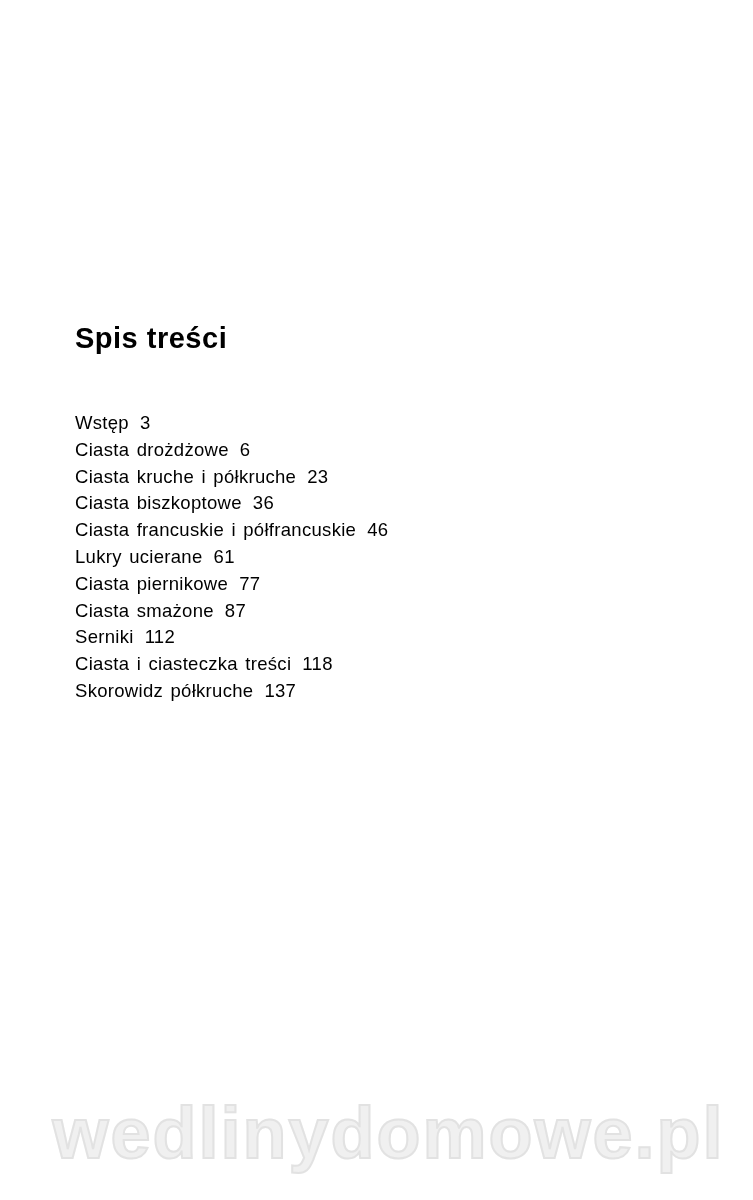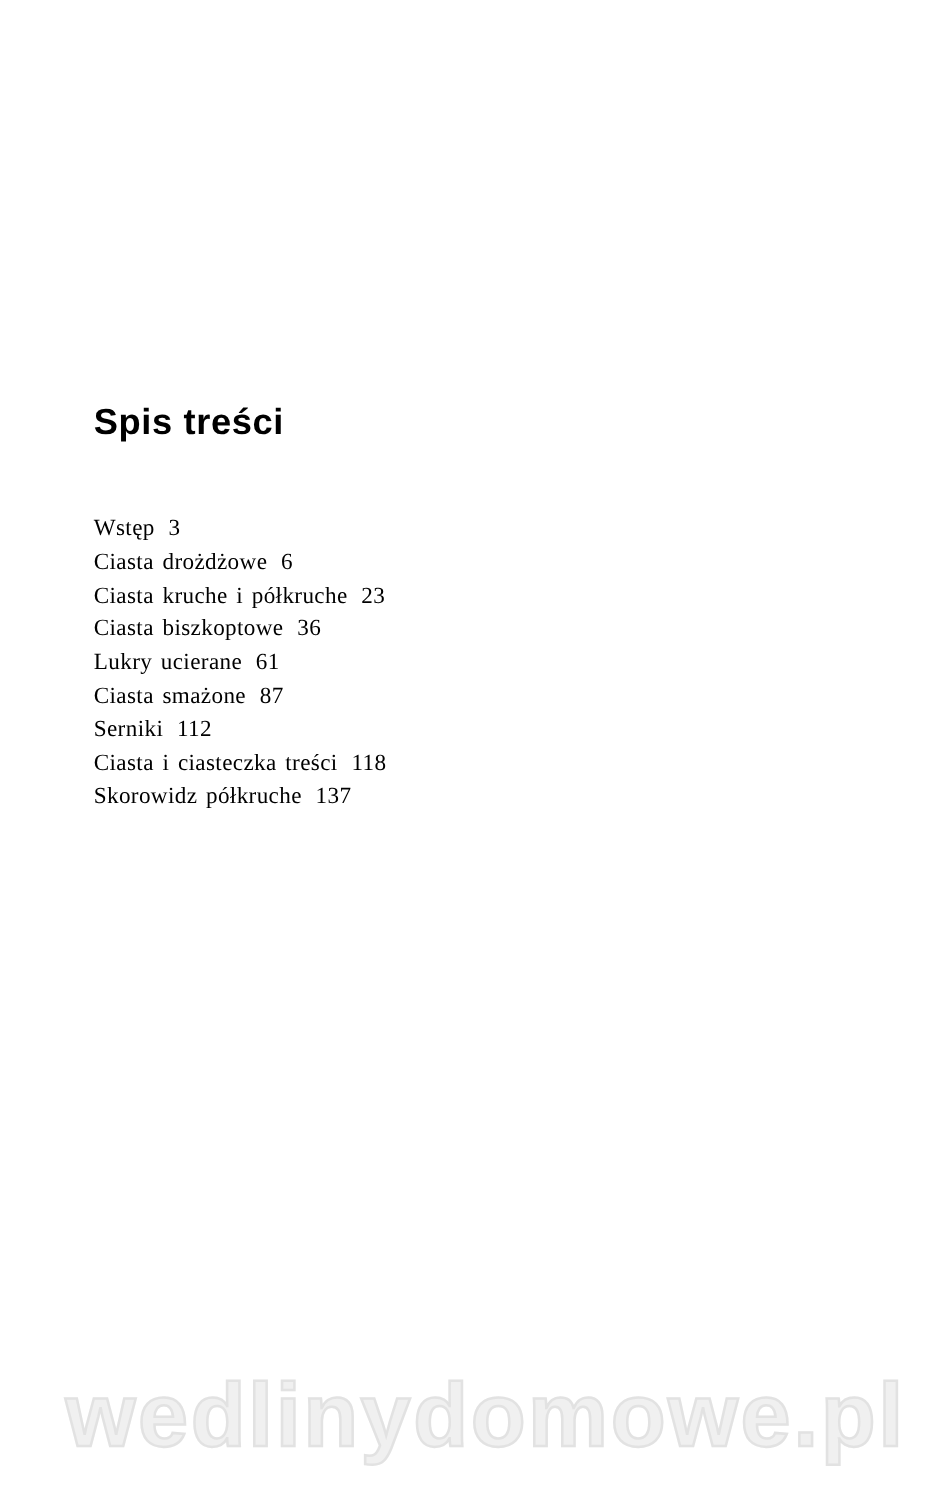--- a/index.html
+++ b/index.html
@@ -31,21 +31,20 @@
     font-size: 29px;
     font-weight: bold;
     letter-spacing: 0.5px;
   }
 
   .toc-list {
     position: absolute;
     left: 63px;
     top: 410px;
     width: 600px;
-    font-family: Liberation Serif, serif;
   }
 
   .toc-entry {
     font-size: 18.5px;
     line-height: 26.8px;
     white-space: nowrap;
     letter-spacing: 0.3px;
   }
 
   .toc-entry .label {
@@ -89,25 +88,31 @@
     </div>
 
     <div class="toc-entry">
       <span class="label">Ciasta kruche i półkruche</span><span class="page-num">23</span>
     </div>
 
     <div class="toc-entry">
       <span class="label">Ciasta biszkoptowe</span><span class="page-num">36</span>
     </div>
 
+    <div class="toc-entry">
+      <span class="label">Ciasta francuskie i półfrancuskie</span><span class="page-num">46</span>
+    </div>
 
     <div class="toc-entry">
       <span class="label">Lukry ucierane</span><span class="page-num">61</span>
     </div>
 
+    <div class="toc-entry">
+      <span class="label">Ciasta piernikowe</span><span class="page-num">77</span>
+    </div>
 
     <div class="toc-entry">
       <span class="label">Ciasta smażone</span><span class="page-num">87</span>
     </div>
 
 
     <div class="toc-entry">
       <span class="label">Serniki</span><span class="page-num">112</span>
     </div>
 

